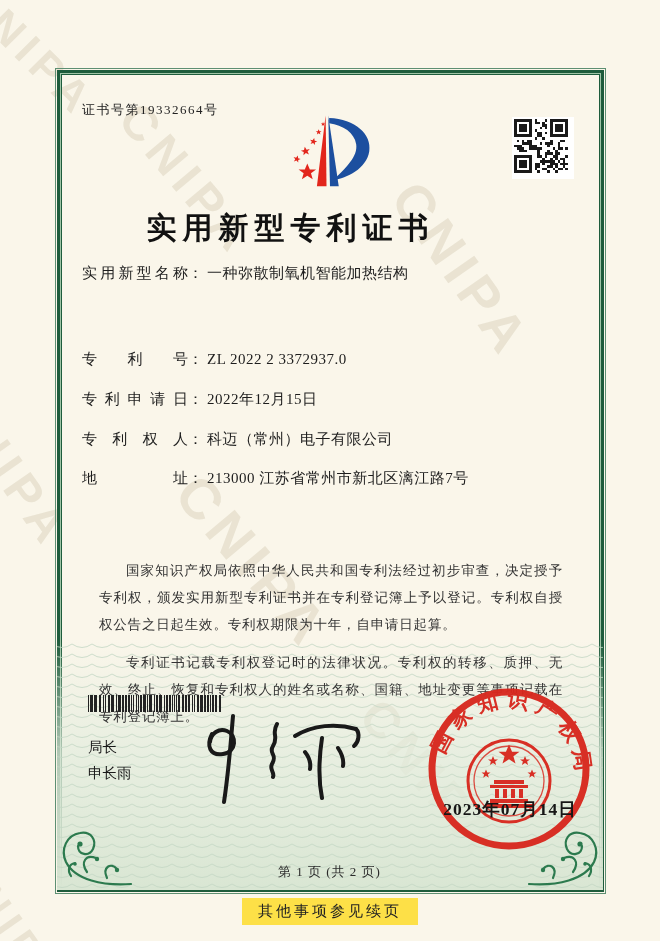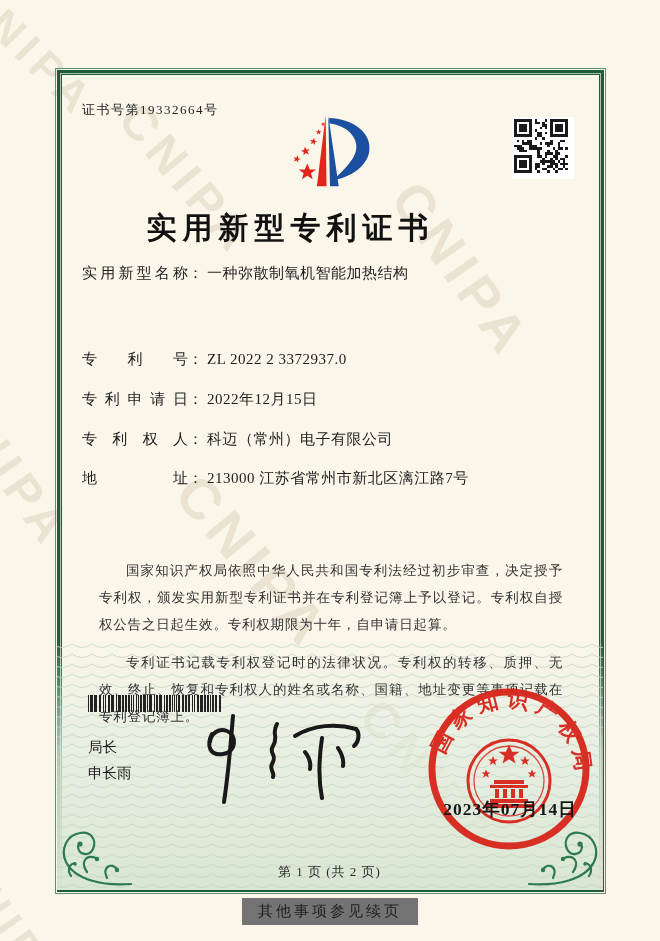--- a/index.html
+++ b/index.html
@@ -37,21 +37,21 @@
   .barcode span{display:inline-block;height:17px;background:#222;vertical-align:top;}
   .signer{position:absolute;left:88px;z-index:3;font-family:"Liberation Sans",sans-serif;
           font-size:14.5px;color:#1a1a1a;}
   .signature{position:absolute;left:183px;top:711px;width:192px;height:96px;z-index:3;}
   .seal{position:absolute;left:424px;top:684px;width:170px;height:170px;z-index:4;opacity:.96;}
   .seal-date{position:absolute;left:428px;top:797px;width:164px;text-align:center;z-index:5;
              font-size:17.5px;font-weight:700;color:#161616;letter-spacing:1px;}
   .page-footer{position:absolute;left:55px;top:863px;width:549px;text-align:center;
                font-size:13px;color:#2b2b2b;z-index:3;letter-spacing:1px;}
   .cont-note{position:absolute;left:0;top:898px;width:660px;text-align:center;z-index:3;}
-  .cont-note span{display:inline-block;background:#737373;padding:4px 16px;font-size:15px;
+  .cont-note span{display:inline-block;background:#fde047;padding:4px 16px;font-size:15px;
                   letter-spacing:3px;color:#222;}
 </style>
 </head>
 <body>
 
 <div class="page">
 
   <span class="wm" style="left:-14px;top:-28px;font-size:44px;transform:rotate(45deg);">CNIPA</span>
   <span class="wm" style="left:150px;top:92px;font-size:48px;transform:rotate(50deg);">CNIPA</span>
   <span class="wm" style="left:430px;top:170px;font-size:54px;transform:rotate(55deg);">CNIPA</span>

